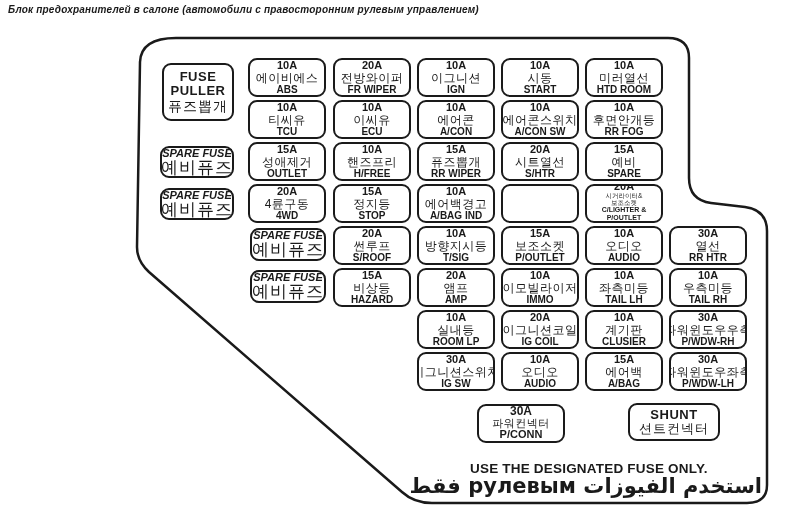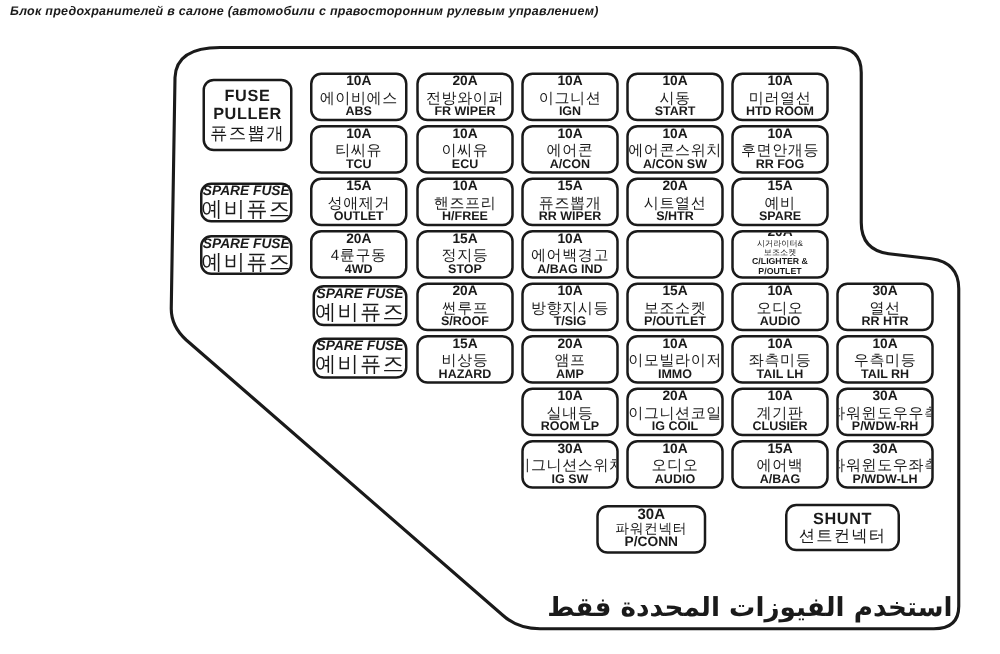--- a/index.html
+++ b/index.html
@@ -271,15 +271,16 @@
     <div class="amp" style="font-size:12px;">30A</div>
     <div class="ko" style="font-size:11px;">파워컨넥터</div>
     <div class="en" style="font-size:11px;">P/CONN</div>
   </div>
 
   <div class="sidebox" style="left:628px;top:403px;width:92px;height:38px;">
     <div class="big">SHUNT</div>
     <div class="sp-ko" style="font-size:13px;">션트컨넥터</div>
   </div>
 
-  <div class="warn" id="warn-ar">استخدم الفيوزات المحددة فقط</div>
+  <div class="warn" id="warn-en">USE THE DESIGNATED FUSE ONLY.</div>
+  <div class="warn" id="warn-ar">استخدم الفيوزات рулевым فقط</div>
 
 </div>
 
 </body></html>

